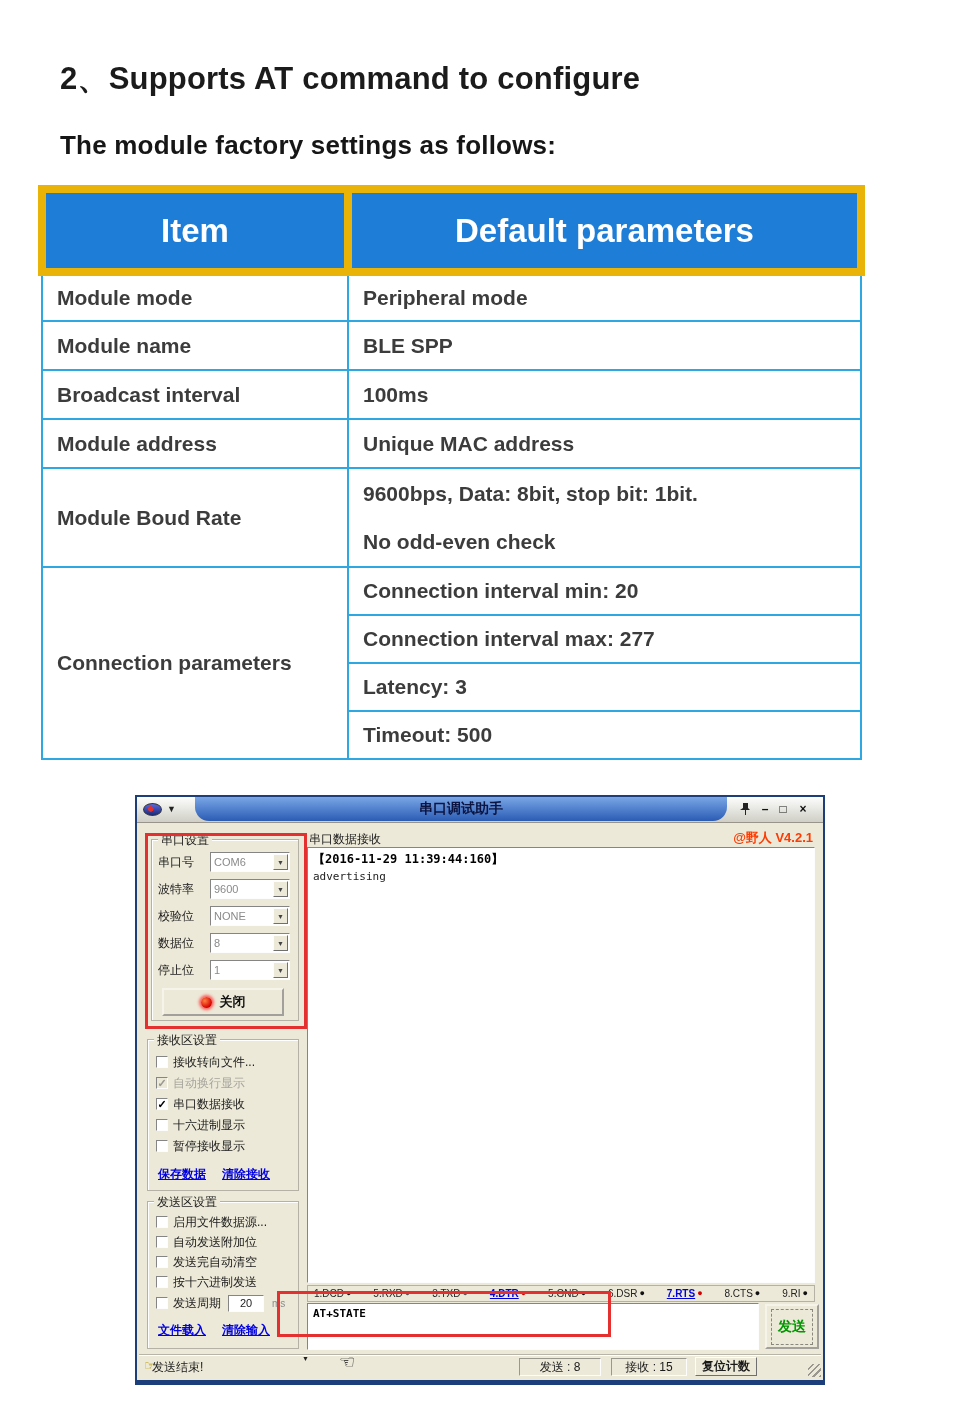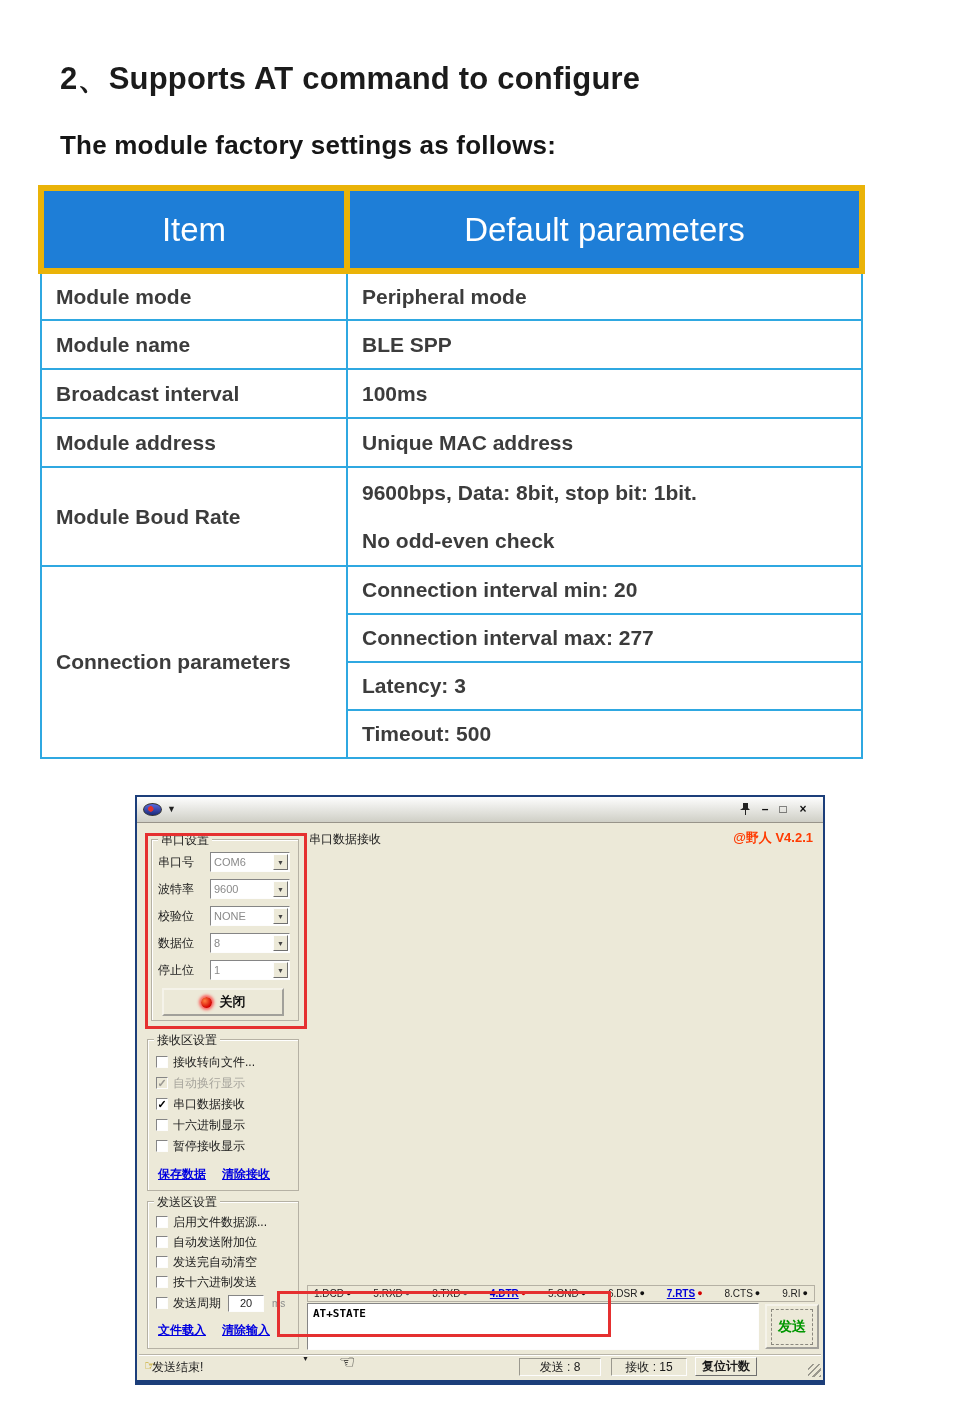--- a/index.html
+++ b/index.html
@@ -7,22 +7,22 @@
     font-family: "Liberation Sans", sans-serif; position: relative; overflow: hidden; }
 
   
   .doc-heading { position:absolute; left:60px; top:58px; font-size:31px; font-weight:bold; color:#1b1b1b; letter-spacing:0.2px; }
   .doc-intro   { position:absolute; left:60px; top:130px; font-size:26px; font-weight:bold; color:#161616; letter-spacing:0.2px; }
 
   
   table.settings { position:absolute; left:38px; top:185px; width:827px;
     border-collapse:collapse; table-layout:fixed; }
   table.settings col.c1 { width:306px; }
-  table.settings th { background:#1e7ed7; color:#ffffff; font-size:33px; font-weight:normal;
-    height:83px; border:6px solid #eab308; text-align:center; }
+  table.settings th { background:#1e7ed7; color:#ffffff; font-size:33px; font-weight:bold;
+    height:83px; border:8px solid #eab308; text-align:center; }
   table.settings td { border:2px solid #2fa8e1; font-size:21px; font-weight:bold; color:#3c3c3c;
     padding-left:14px; vertical-align:middle; background:#fff; }
   tr.row-s  { height:49px; }
   tr.row-m  { height:99px; }
   tr.row-c  { height:48px; }
   td.two-line div { line-height:24px; }
   td.two-line div + div { margin-top:24px; }
 
   
   .app { position:absolute; left:135px; top:795px; width:690px; height:590px;
@@ -186,20 +186,23 @@
         <td>Timeout: 500</td>
       </tr>
     </tbody>
   </table>
 
   <div class="app">
 
     <div class="titlebar">
       <span class="app-logo"></span>
       <span class="logo-caret">▼</span>
+      <div class="title-band">
+        <span class="title-text">串口调试助手</span>
+      </div>
       <span class="pin-icon">
         <svg width="12" height="14" viewBox="0 0 12 14">
             <path d="M4 1 L9 1 L9 6 L11 8 L7 8 L7 13 L6 13 L6 8 L1 8 L4 6 Z" fill="#222"></path>
           </svg>
       </span>
       <span class="winbtn btn-min">–</span>
       <span class="winbtn btn-max">□</span>
       <span class="winbtn btn-close">×</span>
     </div>
 
@@ -304,20 +307,24 @@
         <a class="lnk">文件载入</a>
         <a class="lnk">清除输入</a>
       </div>
     </div>
 
     <div class="recv-header">
       <span class="recv-title">串口数据接收</span>
       <span class="version">@野人 V4.2.1</span>
     </div>
 
+    <div class="recv-box">
+      <div class="timestamp">【2016-11-29 11:39:44:160】</div>
+      <div class="recv-content">advertising</div>
+    </div>
 
     <div class="pins-row">
       <span class="pin">
           <span class="pin-label">1.DCD</span>
           <span class="dot black">●</span>
         </span>
       <span class="pin">
           <span class="pin-label">5.RXD</span>
           <span class="dot grey">●</span>
         </span>

